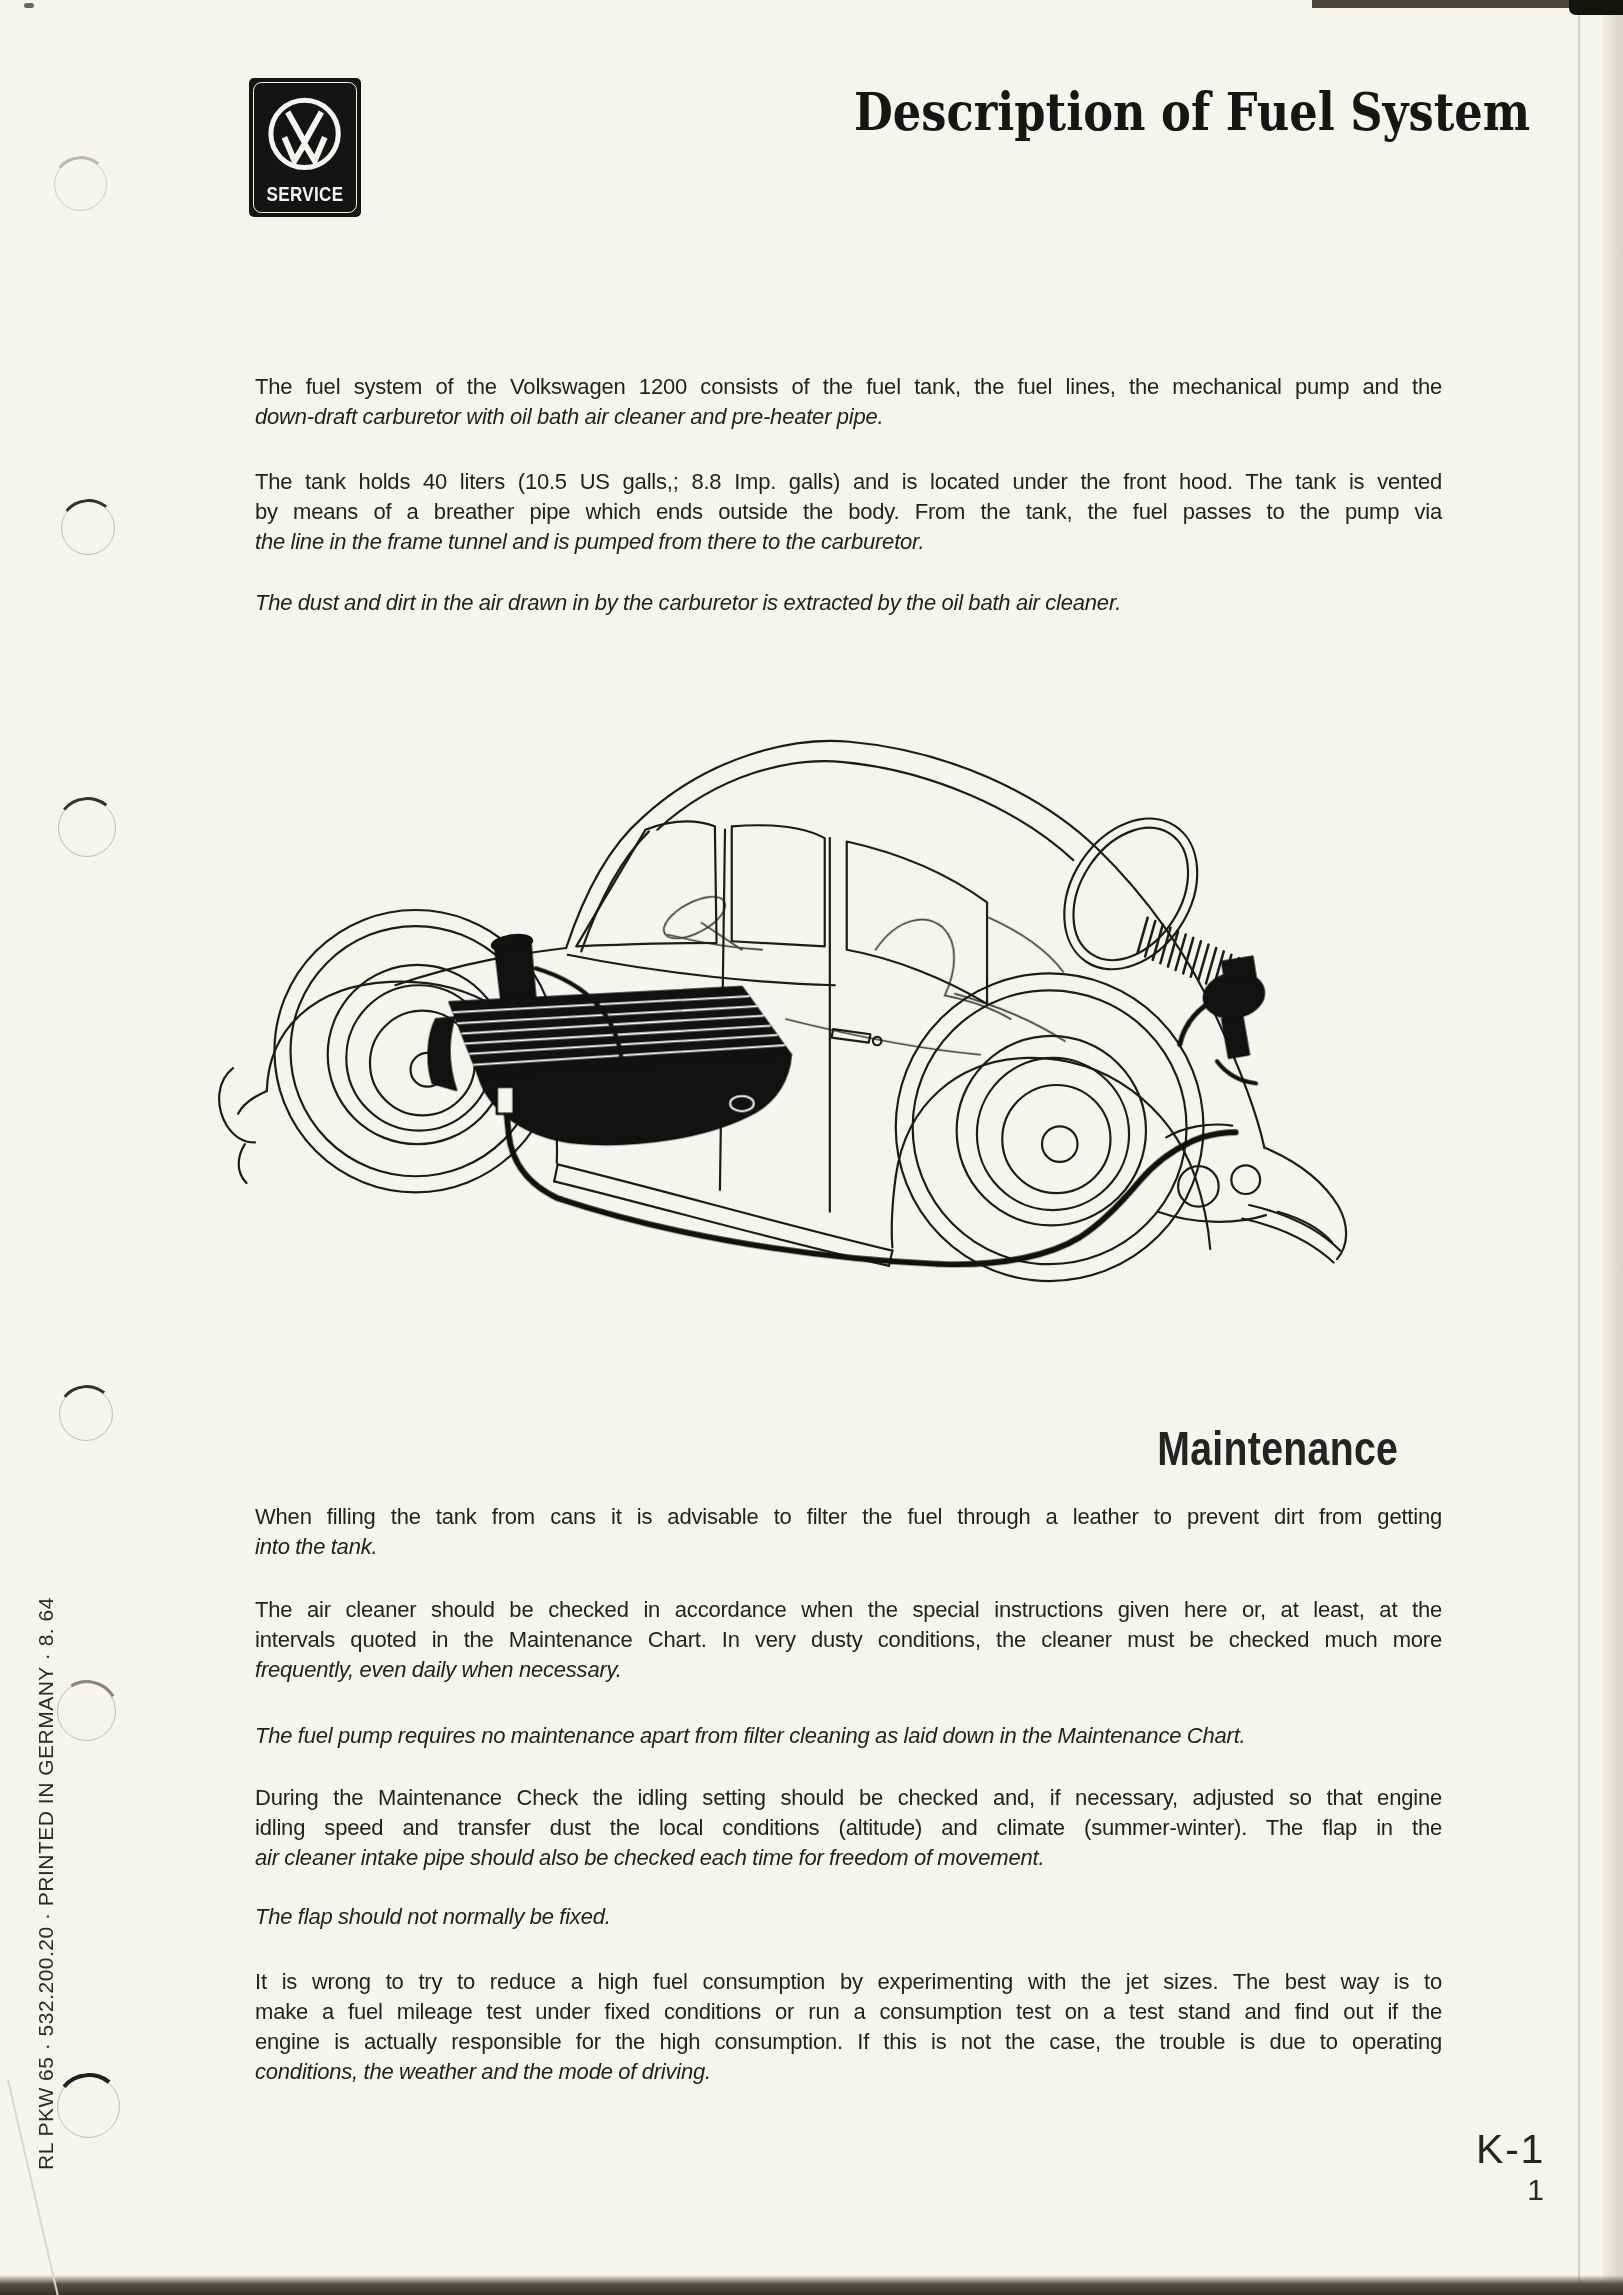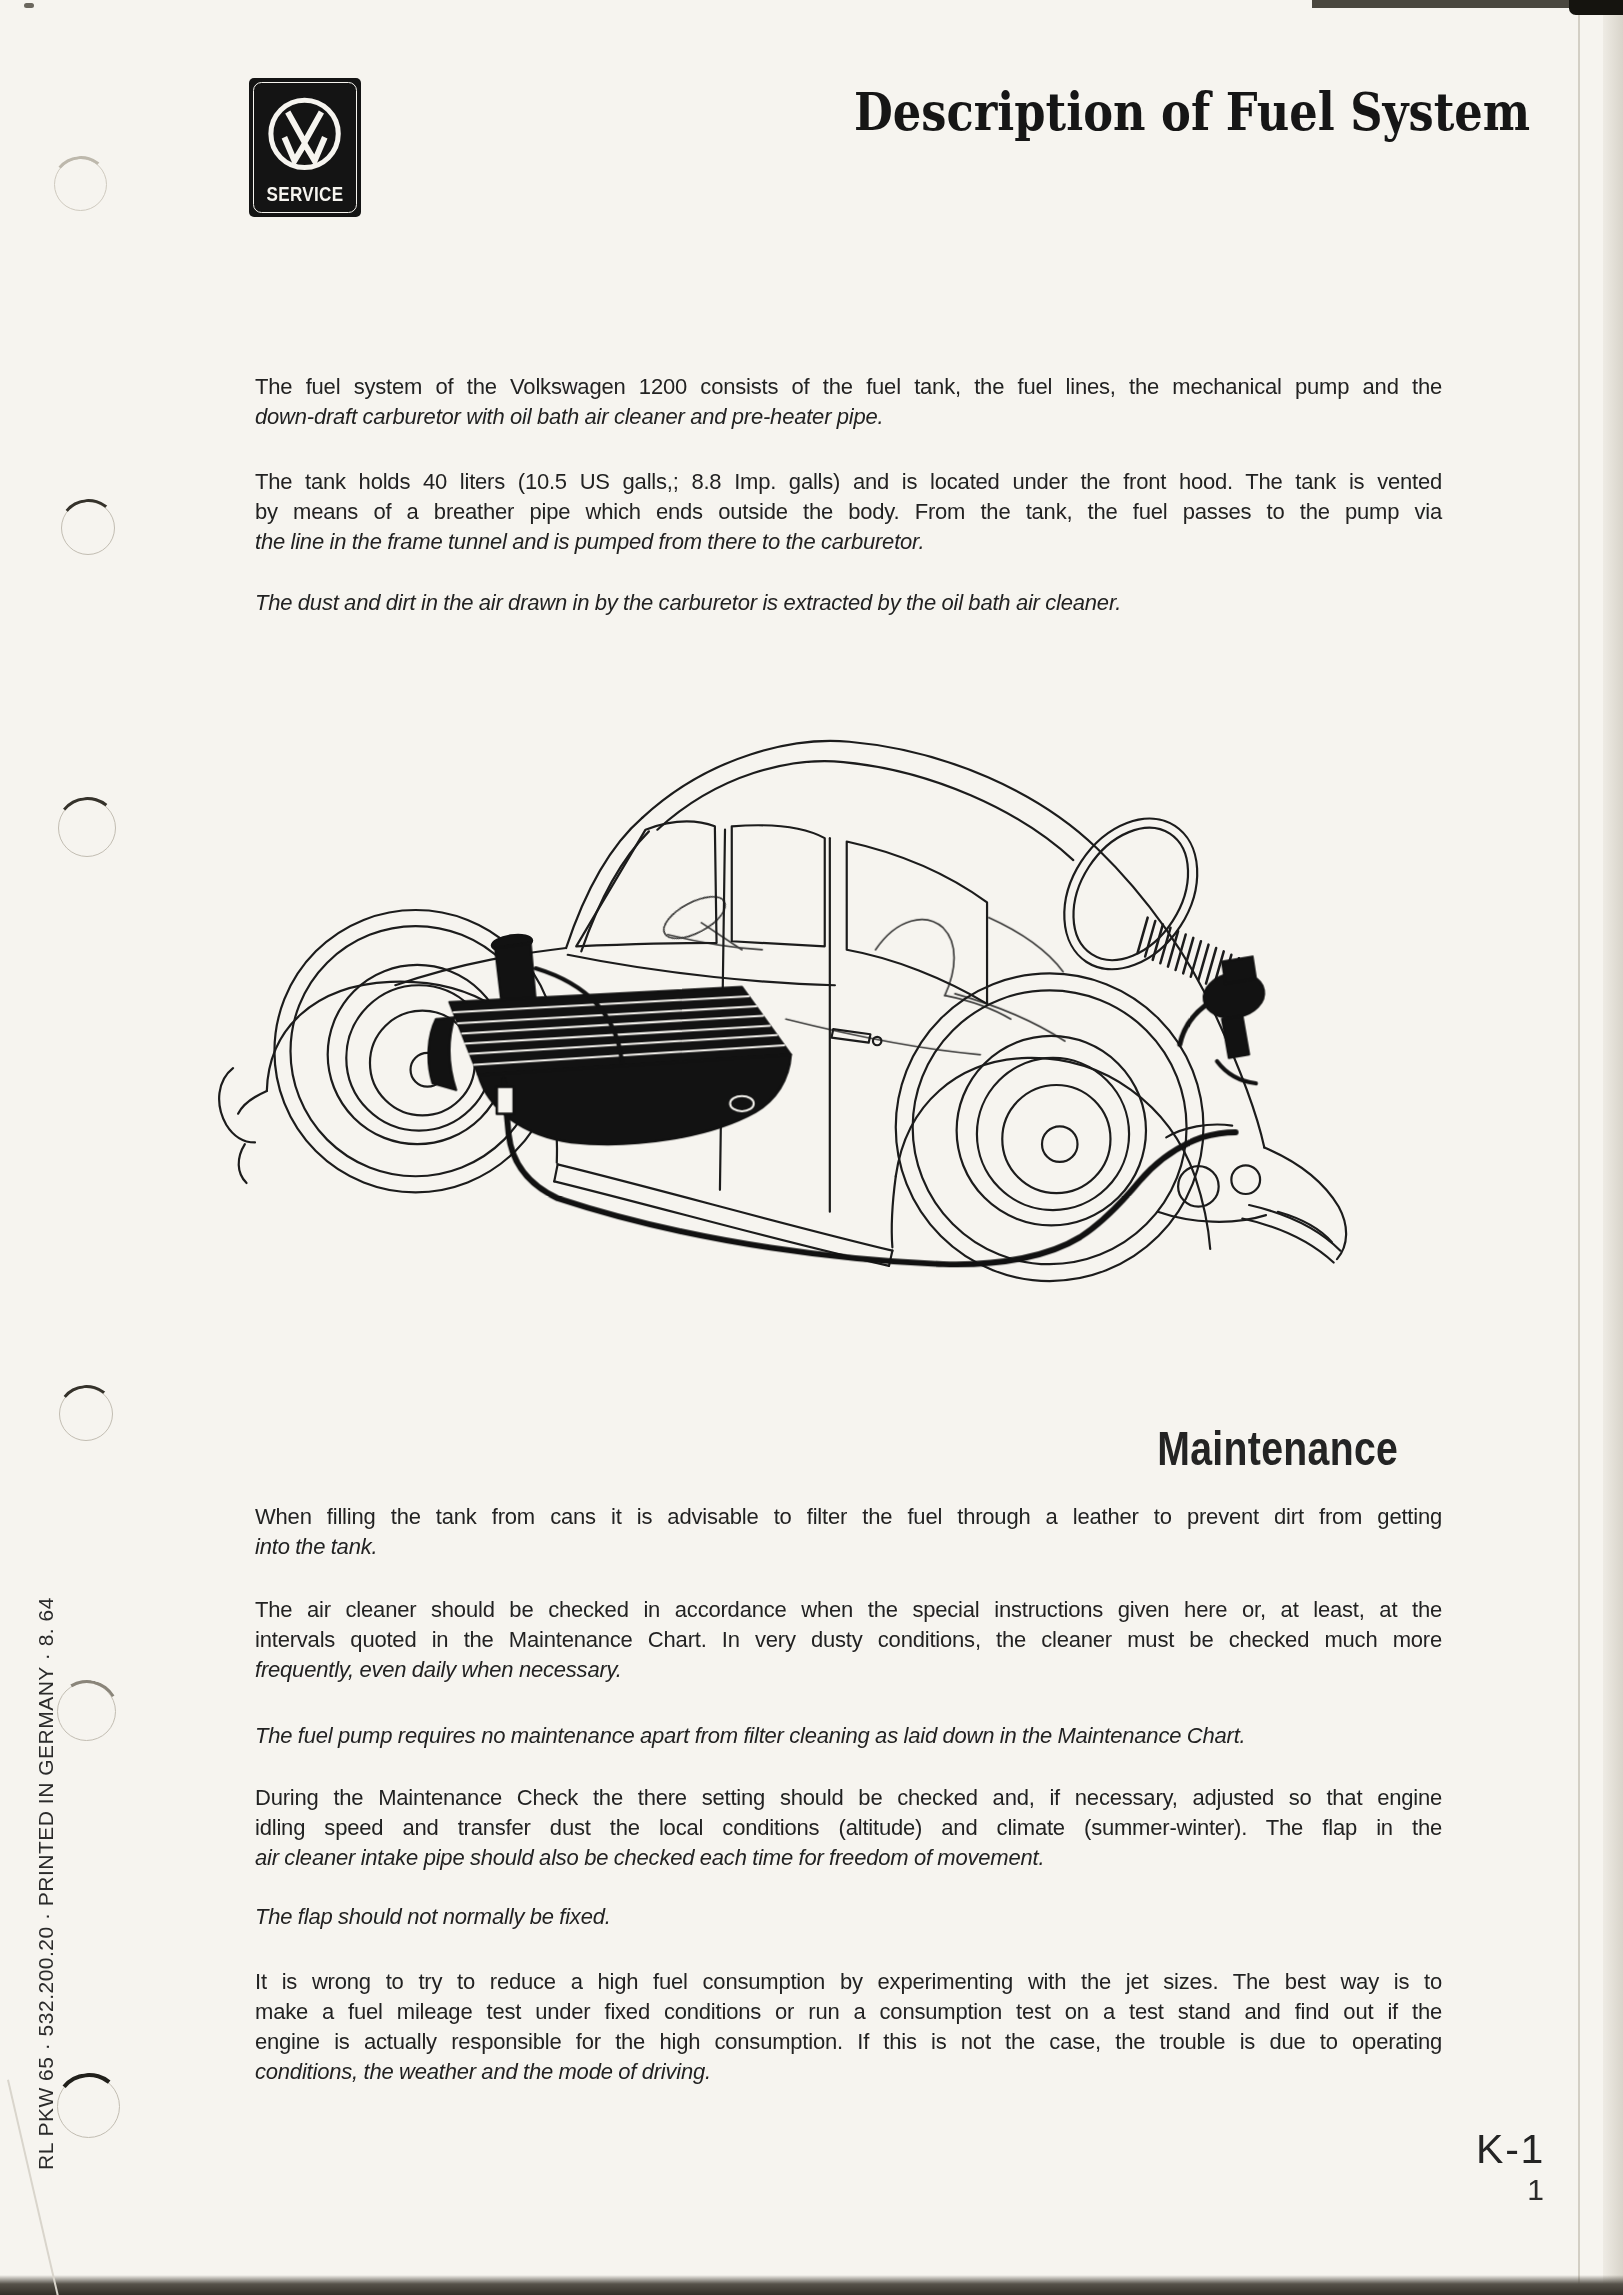--- a/index.html
+++ b/index.html
@@ -222,21 +222,21 @@
   </div>
   <div class="para" style="top:1595px">
     <div class="line">The air cleaner should be checked in accordance when the special instructions given here or, at least, at the</div>
     <div class="line">intervals quoted in the Maintenance Chart. In very dusty conditions, the cleaner must be checked much more</div>
     <div class="line last">frequently, even daily when necessary.</div>
   </div>
   <div class="para" style="top:1721px">
     <div class="line last">The fuel pump requires no maintenance apart from filter cleaning as laid down in the Maintenance Chart.</div>
   </div>
   <div class="para" style="top:1783px">
-    <div class="line">During the Maintenance Check the there setting should be checked and, if necessary, adjusted so that engine</div>
+    <div class="line">During the Maintenance Check the idling setting should be checked and, if necessary, adjusted so that engine</div>
     <div class="line">idling speed and transfer dust the local conditions (altitude) and climate (summer-winter). The flap in the</div>
     <div class="line last">air cleaner intake pipe should also be checked each time for freedom of movement.</div>
   </div>
   <div class="para" style="top:1902px">
     <div class="line last">The flap should not normally be fixed.</div>
   </div>
   <div class="para" style="top:1967px">
     <div class="line">It is wrong to try to reduce a high fuel consumption by experimenting with the jet sizes. The best way is to</div>
     <div class="line">make a fuel mileage test under fixed conditions or run a consumption test on a test stand and find out if the</div>
     <div class="line">engine is actually responsible for the high consumption. If this is not the case, the trouble is due to operating</div>

